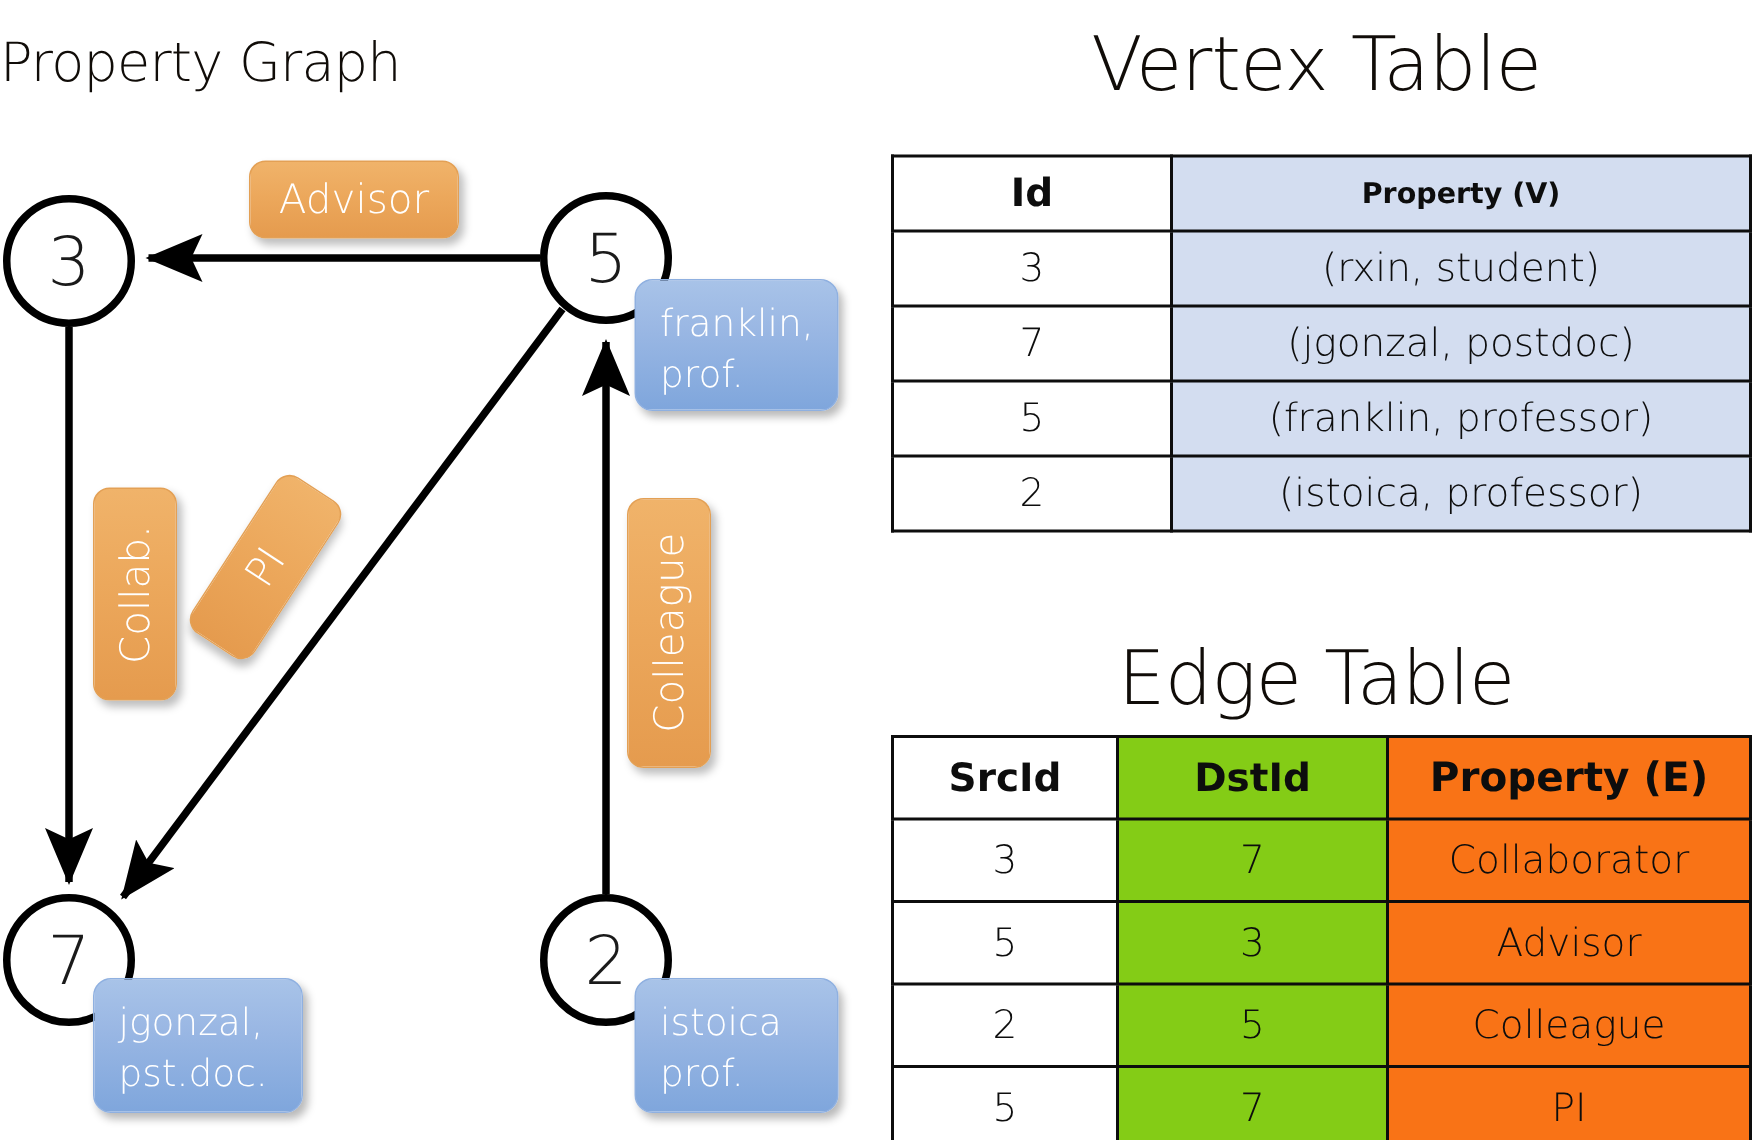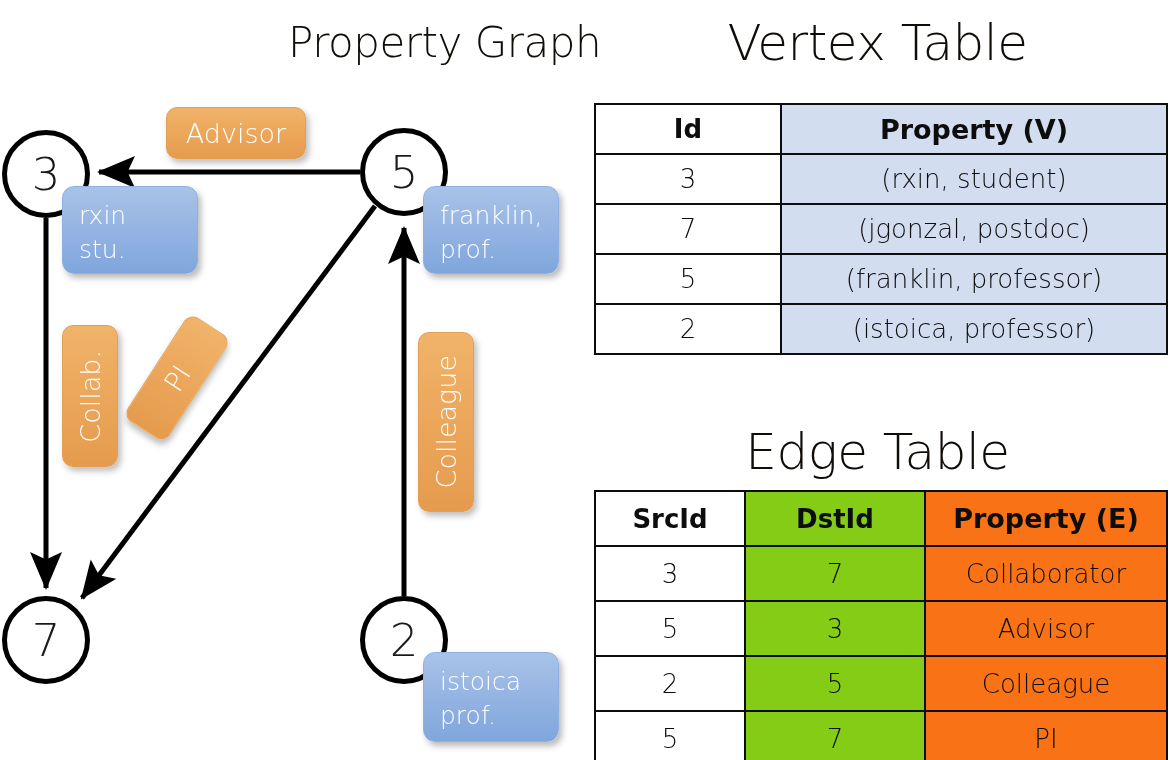--- a/index.html
+++ b/index.html
@@ -19,23 +19,23 @@
   
   .title {
     position: absolute;
     font-family: "DejaVu Sans", sans-serif;
     font-weight: 300;
     color: #100c08;
     white-space: nowrap;
     letter-spacing: -0.5px;
   }
   #title-property-graph {
-    left: 16px; top: 14px; width: 585px;
-    text-align: right;
-    font-size: 42px;
+    left: 0; top: 14px; width: 585px;
+    text-align: left;
+    font-size: 36px;
     line-height: 58px;
   }
   #title-vertex-table {
     left: 585px; top: 14px; width: 585px;
     text-align: center;
     font-size: 50px;
     line-height: 58px;
   }
   #title-edge-table {
     left: 585px; top: 403px; width: 585px;
@@ -162,21 +162,21 @@
     font-weight: 700;
   }
 
   #vertex-table {
     left: 594px; top: 103px;
     width: 574px;
   }
   #vertex-table th, #vertex-table td { height: 48px; font-size: 26px; }
   #vertex-table .col-id       { width: 184px; background: #ffffff; }
   #vertex-table .col-property { background: #d3ddf0; }
-  #vertex-table th.col-property { font-size: 27px; text-align: center; }
+  #vertex-table th.col-property { font-size: 19px; text-align: center; }
 
   #edge-table {
     left: 594px; top: 490px;
     width: 574px;
   }
   #edge-table th, #edge-table td { height: 53px; font-size: 26px; }
   #edge-table .col-src { width: 148px; background: #ffffff; }
   #edge-table .col-dst { width: 178px; background: #84cc16; }
   #edge-table .col-prop { background: #f97316; }
   #edge-table th.col-prop { font-size: 27px; }
@@ -212,24 +212,24 @@
   <div class="vertex-circle" id="vertex-5">
     <span>5</span>
   </div>
   <div class="vertex-circle" id="vertex-7">
     <span>7</span>
   </div>
   <div class="vertex-circle" id="vertex-2">
     <span>2</span>
   </div>
 
-  <div class="prop-box" id="prop-rxin">rxin
-stu.</div>
   <div class="prop-box" id="prop-franklin">franklin,
 prof.</div>
+  <div class="prop-box" id="prop-jgonzal">jgonzal,
+pst.doc.</div>
   <div class="prop-box" id="prop-istoica">istoica
 prof.</div>
 
   <div class="edge-label" id="edge-label-advisor">
     <span>Advisor</span>
   </div>
   <div class="edge-label" id="edge-label-collab">
     <span class="vtext">Collab.</span>
   </div>
   <div class="edge-label" id="edge-label-pi">

